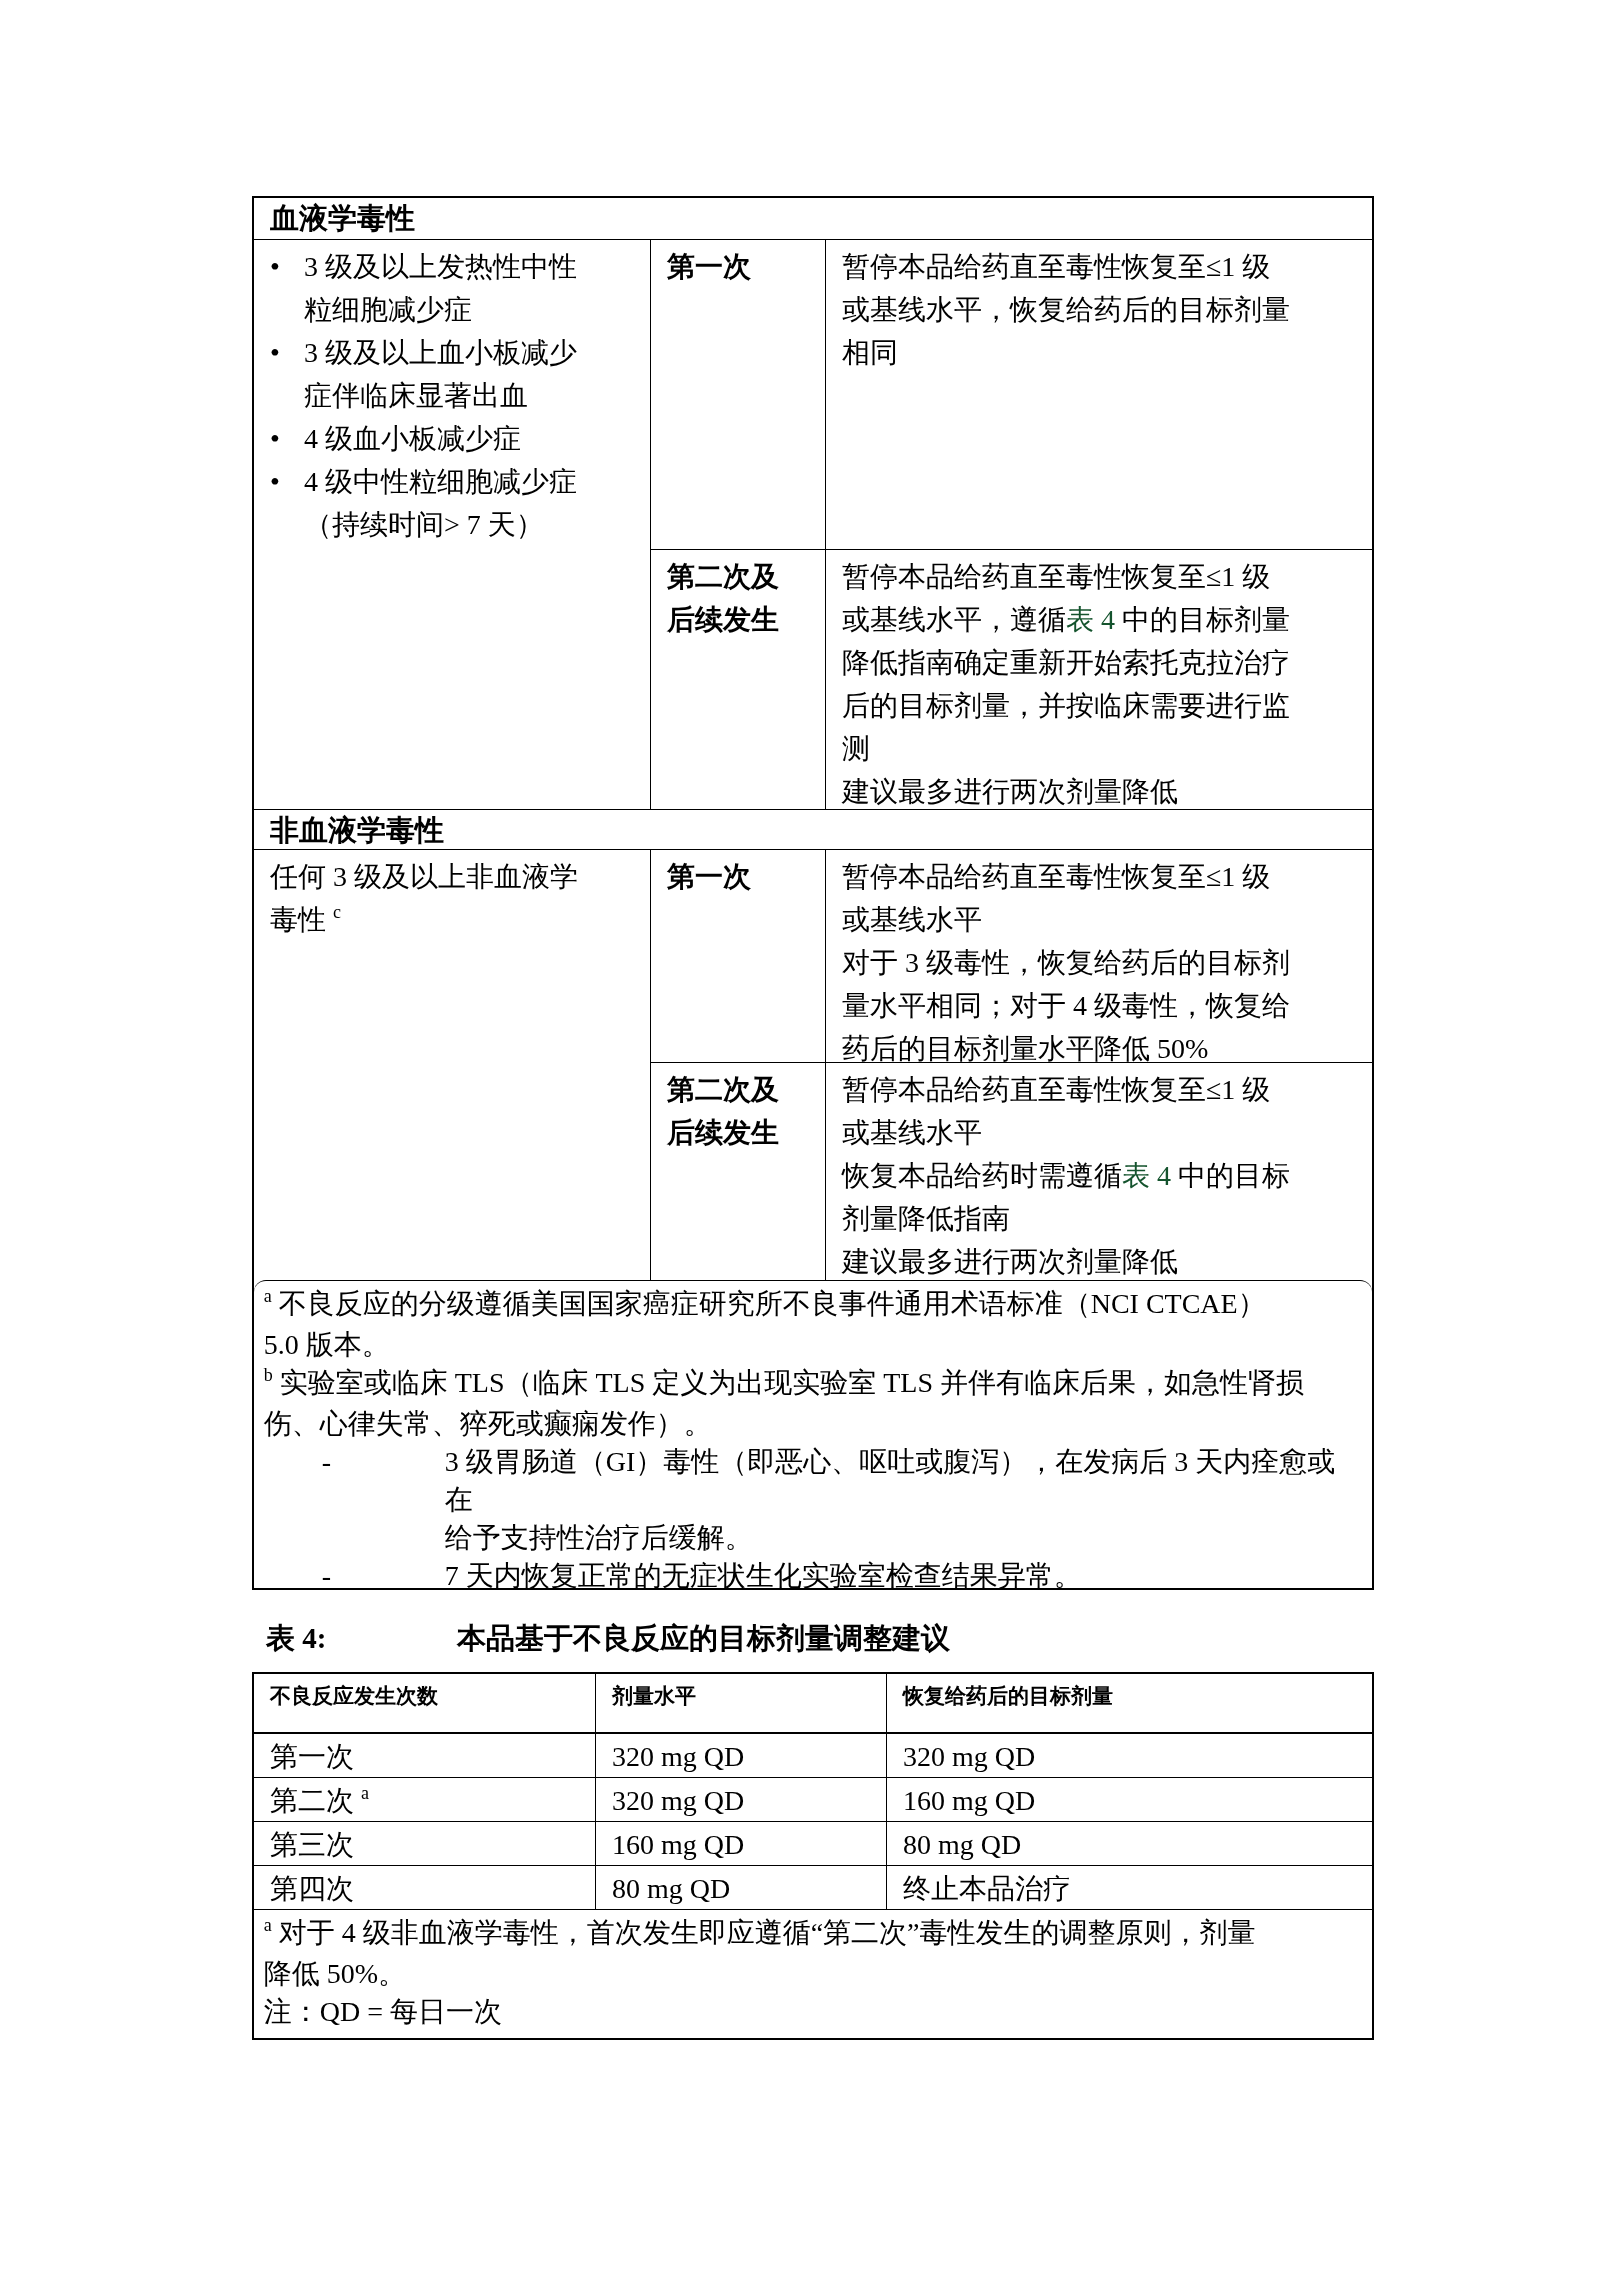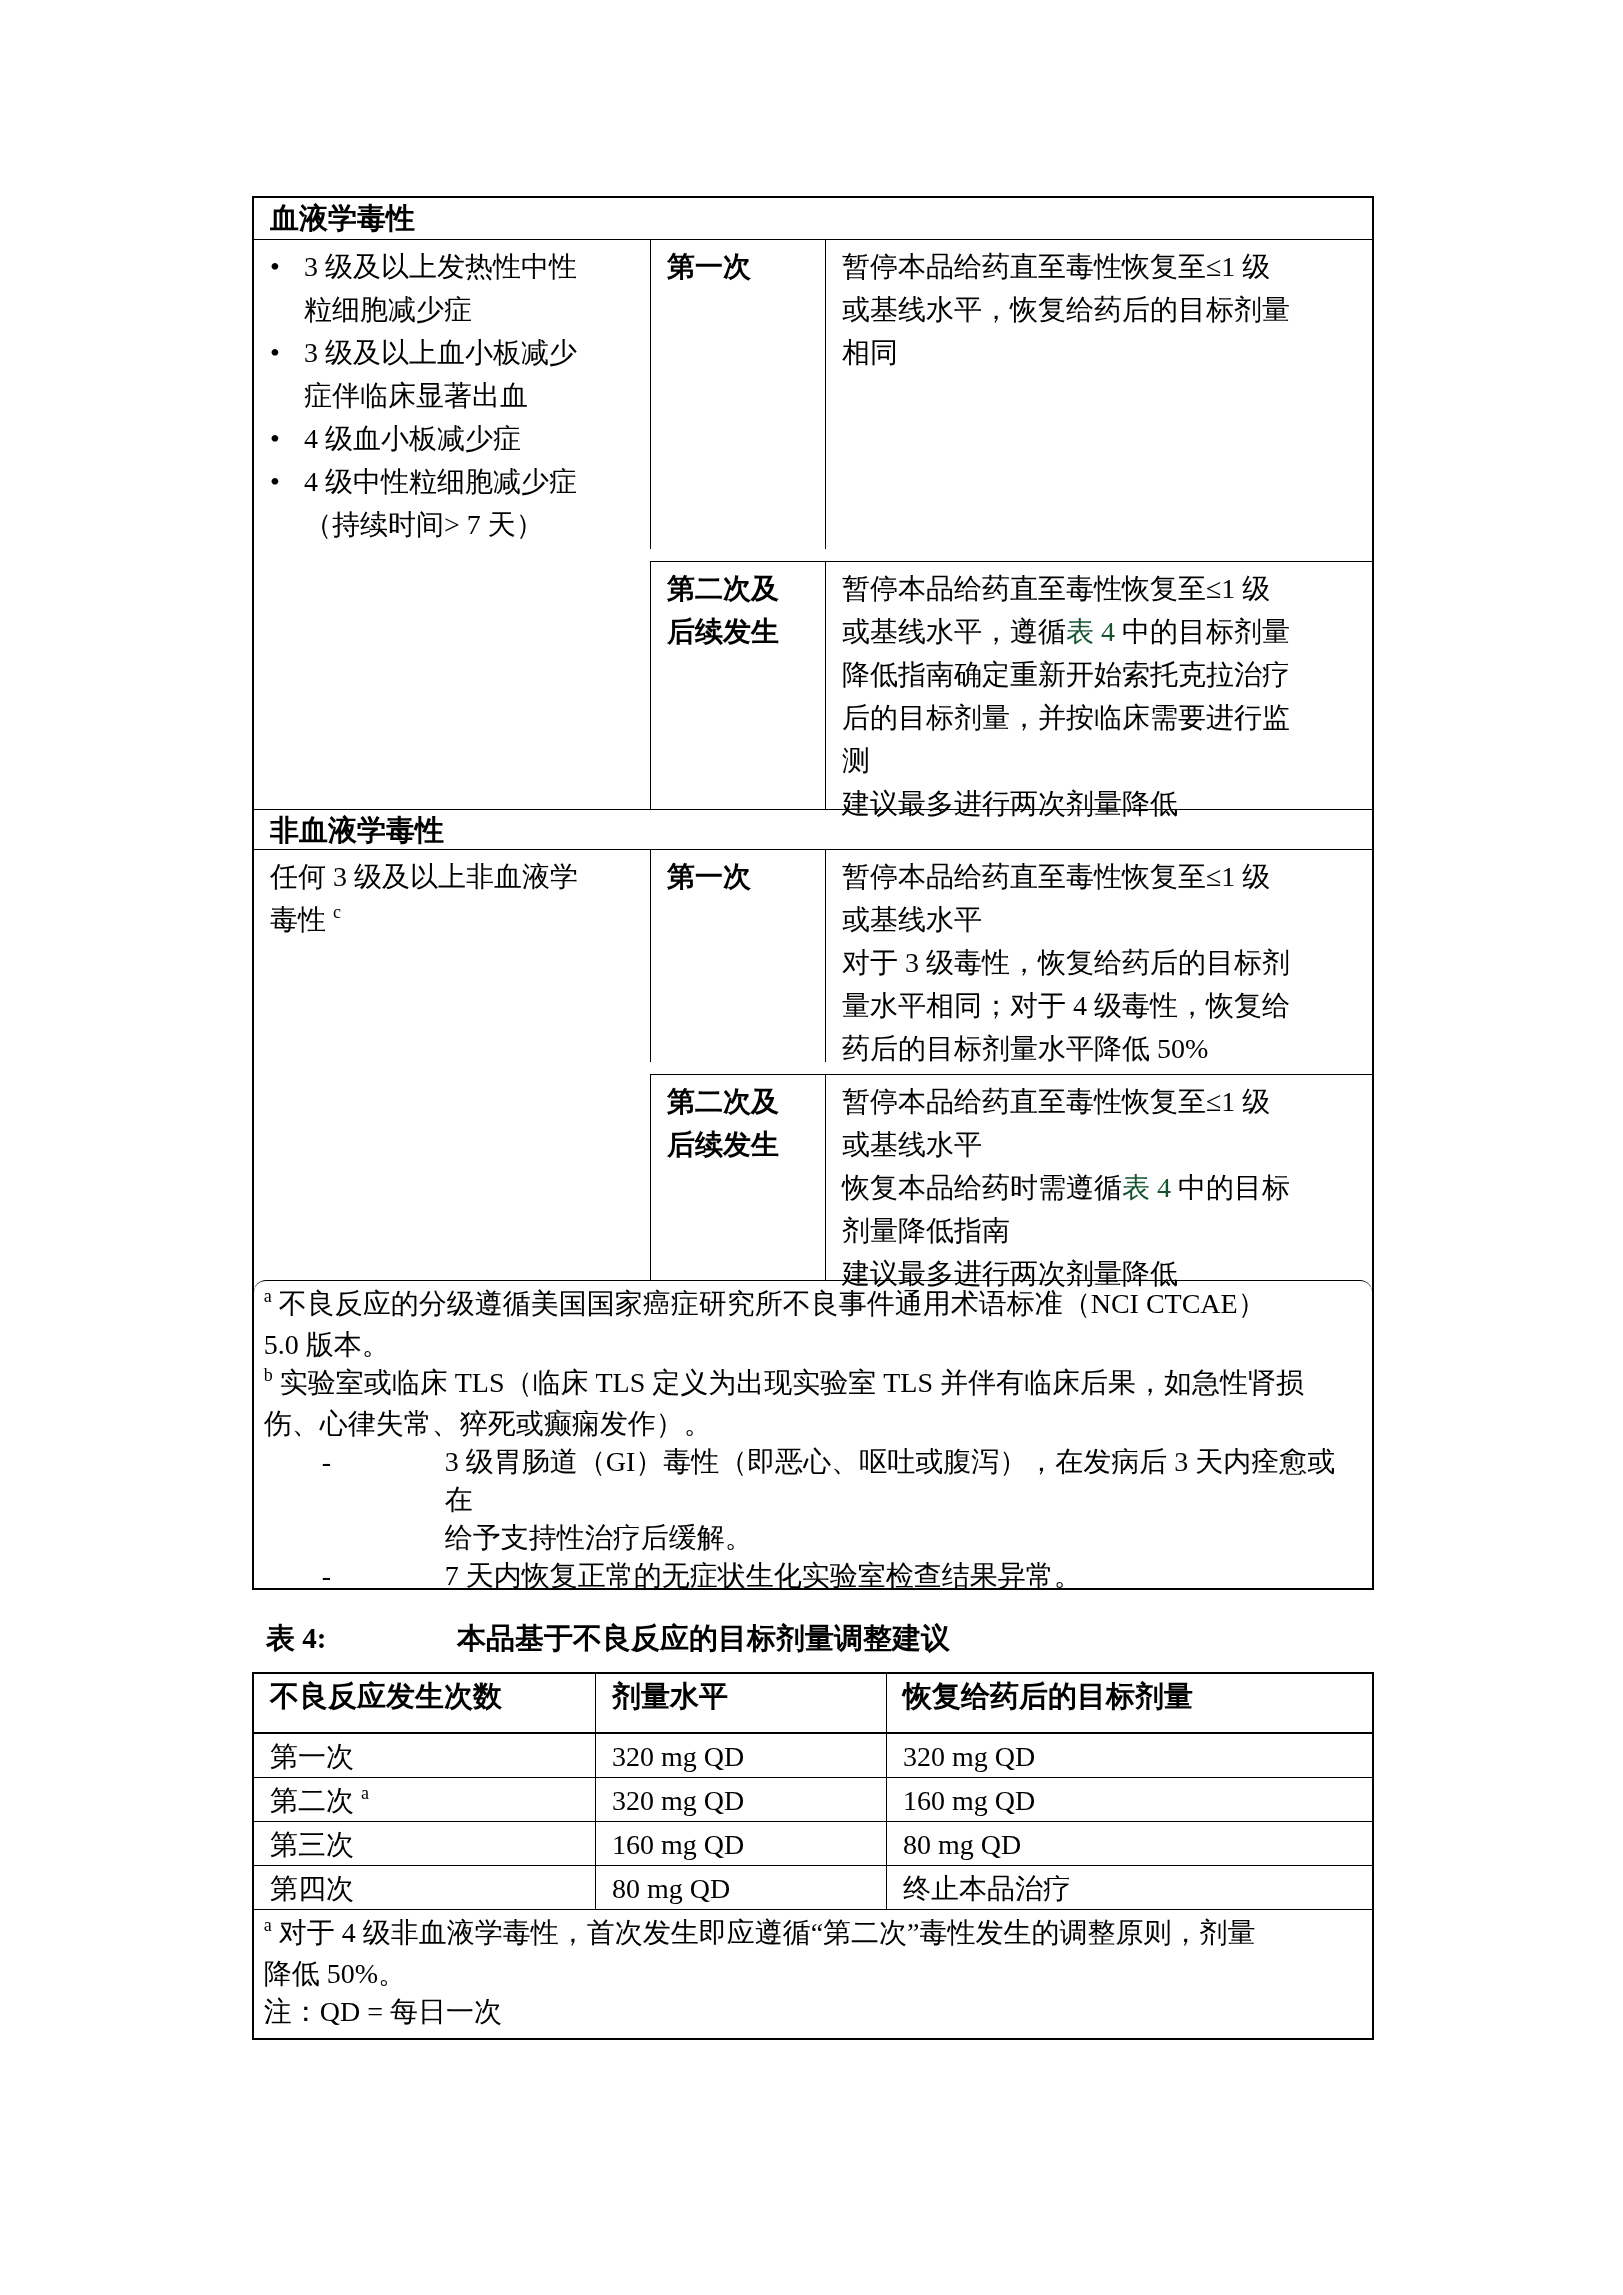--- a/index.html
+++ b/index.html
@@ -27,21 +27,21 @@
   .hdr.hdr2 { border-top:1.6px solid #000; border-bottom:1.6px solid #000; height:41px; line-height:36px; }
   .hdr.hdr1 { border-bottom:1.6px solid #000; }
   .sec { display:grid; grid-template-columns:396px 175px auto; }
   .sec1 { grid-template-rows:309px 260px; }
   .sec2 { grid-template-rows:212px 218px; }
   .c { padding:4.9px 13px 0 16px; }
   .c1 { grid-column:1; grid-row:1 / 3; }
   .c2 { grid-column:2; border-left:1.6px solid #000; }
   .c3 { grid-column:3; border-left:1.6px solid #000; }
   .r1 { grid-row:1; }
-  .r2 { grid-row:2; border-top:1.6px solid #000;margin-top:12px; }
+  .r2 { grid-row:2; border-top:1.6px solid #000; }
   .para { white-space:pre-wrap; }
   .occ  { font-weight:bold; white-space:pre-wrap; }
 
   .bullet-row { display:flex; }
   .b-dot { flex:0 0 34px; }
   .b-txt { flex:1; white-space:pre-wrap; }
 
   
   .fn {
     border-top:1.6px solid #000;
@@ -65,21 +65,21 @@
     margin:28px 0 13px 14px;
     font-weight:bold; font-size:29px; line-height:41px;
   }
   .t4label { flex:0 0 191px; }
 
   
   .tbl4 { width:1122px; border:2.4px solid #000; }
   .t4row { display:grid; grid-template-columns:341px 291px auto; }
   .t4row > div { height:43px; padding:1.6px 13px 0 16px; line-height:41px; overflow:hidden; }
   .t4head { font-weight:bold; border-bottom:1.6px solid #000; }
-  .t4head > div { height:58px; font-size:29px; }
+  .t4head > div { height:58px; font-size:21px; }
   .t4row + .t4row.body { border-top:1.6px solid #000; }
   .t4c2, .t4c3 { border-left:1.6px solid #000; }
   .t4fn {
     border-top:1.6px solid #000;
     padding:4px 11.4px 6.5px 9.7px;
     font-size:28px; line-height:38px;
   }
 </style>
 </head>
 <body>

